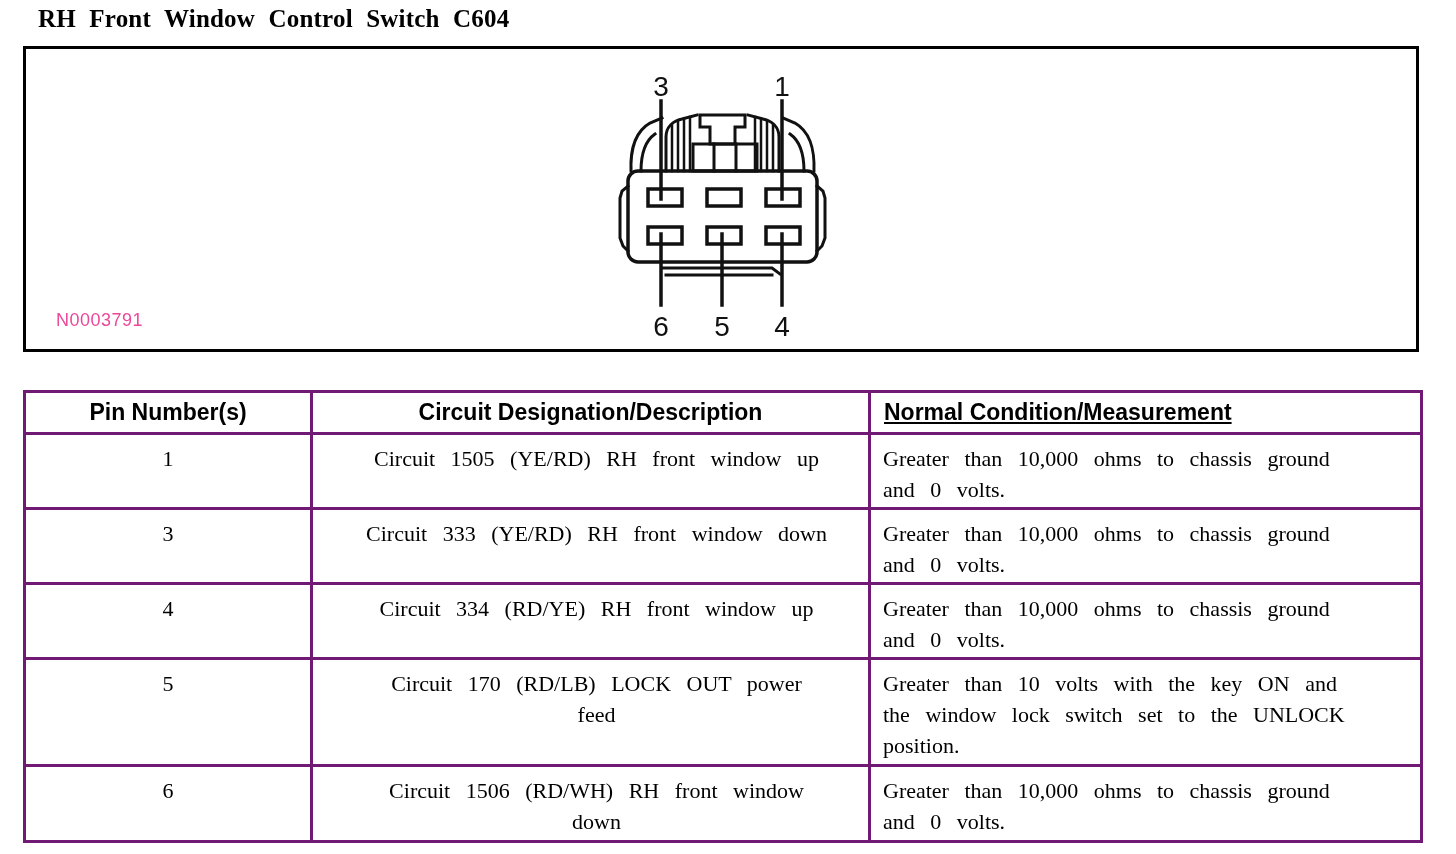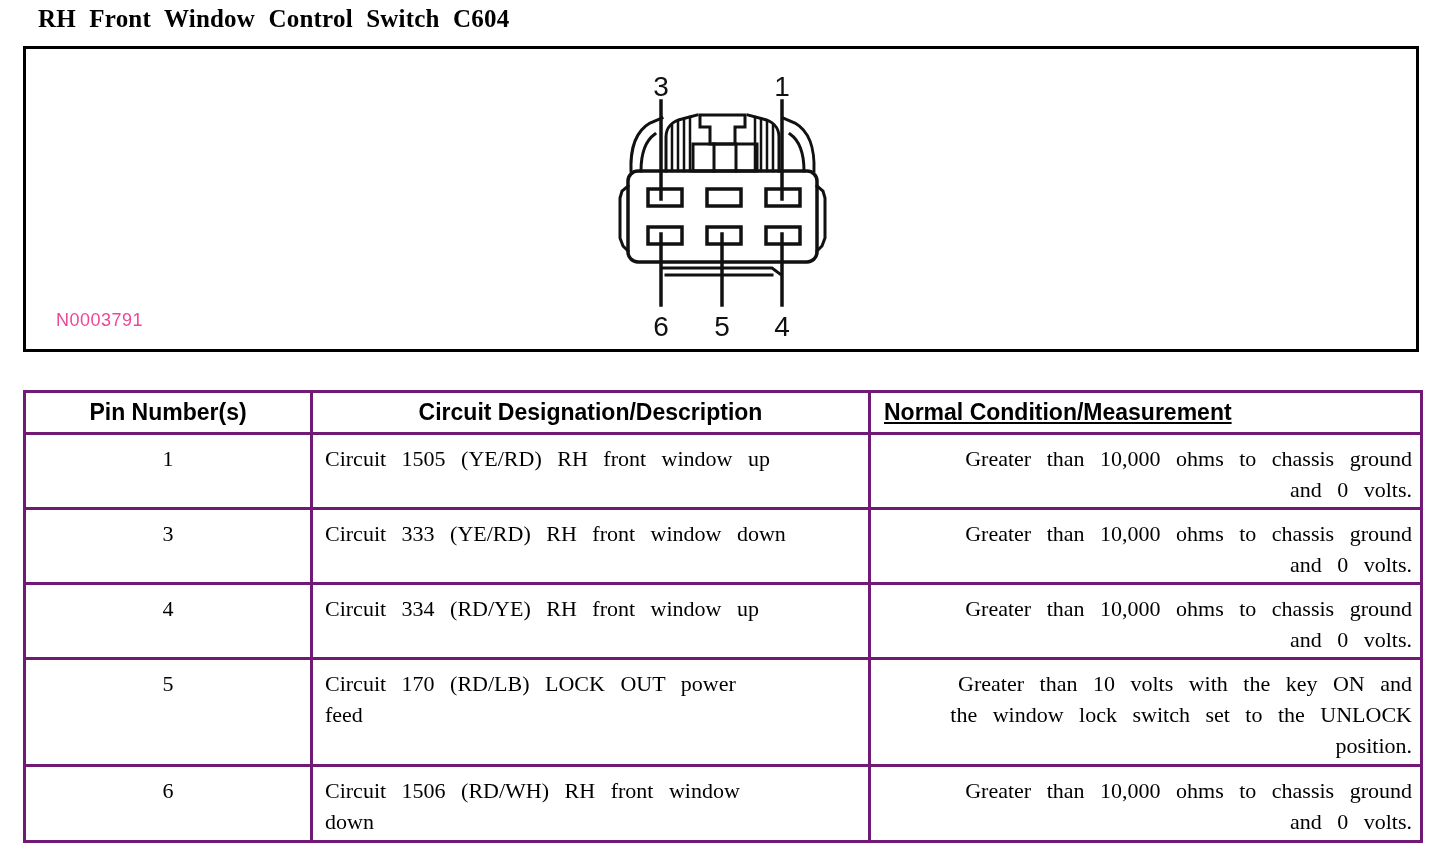--- a/index.html
+++ b/index.html
@@ -82,22 +82,22 @@
   th.h-cond { text-align: left; padding-left: 13px; text-decoration: underline; }
 
   .pin-table td {
     font-family: "Liberation Serif", serif;
     font-size: 22px;
     line-height: 31px;
     word-spacing: 10px;
     padding-top: 8px;
   }
   td.cell-pin { text-align: center; }
-  td.cell-circuit { padding-left: 12px; padding-right: 0; }
-  td.cell-cond { text-align: right; padding-left: 12px; padding-right: 8px; }
+  td.cell-circuit { text-align: center; padding-left: 12px; padding-right: 0; }
+  td.cell-cond { text-align: left; padding-left: 12px; padding-right: 8px; }
 </style>
 </head>
 <body>
 
 <div class="page-title">RH Front Window Control Switch C604</div>
 
 <div class="figure-box">
 
   <svg class="connector-svg" width="260" height="290" viewBox="0 0 260 290">
     <g stroke="#111" fill="none" stroke-width="3" stroke-linecap="square">

